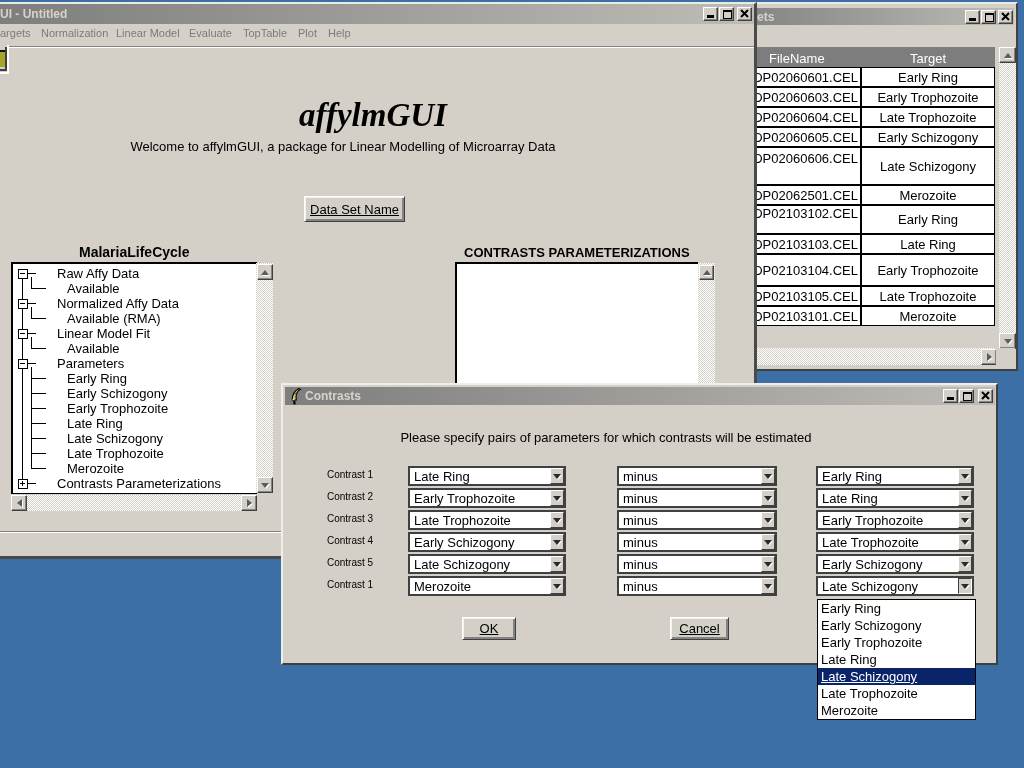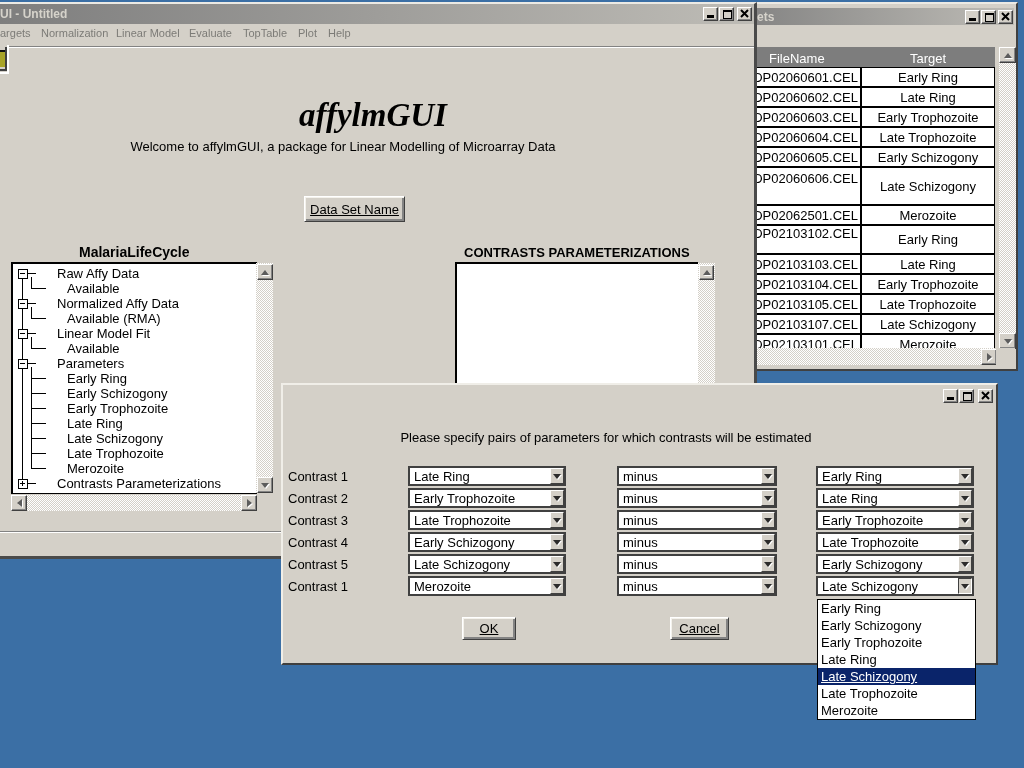--- a/index.html
+++ b/index.html
@@ -18,21 +18,21 @@
 .tri-up { width:0;height:0;border-left:4px solid transparent;border-right:4px solid transparent;border-bottom:5px solid #5c5c5c; filter:drop-shadow(1px 1px 0 #fff); }
 .tri-down { width:0;height:0;border-left:4px solid transparent;border-right:4px solid transparent;border-top:5px solid #5c5c5c; filter:drop-shadow(1px 1px 0 #fff); }
 .tri-left { width:0;height:0;border-top:4px solid transparent;border-bottom:4px solid transparent;border-right:5px solid #5c5c5c; filter:drop-shadow(1px 1px 0 #fff); }
 .tri-right { width:0;height:0;border-top:4px solid transparent;border-bottom:4px solid transparent;border-left:5px solid #5c5c5c; filter:drop-shadow(1px 1px 0 #fff); }
 .ctr { display:flex; align-items:center; justify-content:center; }
 .combo { position:absolute; height:20px; background:#fff; border:2px solid #404040; }
 .combo .txt { position:absolute; left:4px; top:1px; font-size:13px; color:#000; }
 .combo .arr .tri-down { border-top-color:#2b2b2b; }
 .combo .arr { position:absolute; right:0px; top:0px; width:14px; height:16px; background:#d4d0c8;
   border:1px solid; border-color:#fff #404040 #404040 #fff; display:flex; align-items:center; justify-content:center; }
-.clabel { position:absolute; font-size:13px; color:#000; }
+.clabel { position:absolute; font-size:10px; color:#000;margin-left:39px; }
 </style>
 </head>
 <body>
 <div id="stage">
 
 <div class="abs face" id="twin" style="left:716px; top:2px; width:302px; height:369px; border-top:2px solid #eceae4; border-right:2px solid #404040; border-bottom:2px solid #404040;"></div>
 <div class="abs titlebar" style="left:719px; top:8px; width:295px; height:17px;">
   <span style="position:absolute; left:13px; top:2px;">Targets</span>
 </div>
 <div class="tbtn" style="left:965px; top:10px; width:15px; height:14px;">
@@ -52,24 +52,20 @@
 <div class="abs" style="left:910px; top:51px; width:60px; height:16px; color:#fff; font-size:13px;">Target</div>
 
 <div class="abs" id="ttable" style="left:719px; top:67px;">
       <table style="border-collapse:separate; border-spacing:0; font-size:13px;">
         <tbody>
           <tr>
             <td style="width:142px;height:20px;border:1px solid #000;background:#fff;text-align:right;padding:0 2px 0 0;">DP02060601.CEL</td>
             <td style="width:134px;height:20px;border:1px solid #000;background:#fff;text-align:center;padding:0;">Early Ring</td>
           </tr>
           <tr>
-            <td style="width:142px;height:20px;border:1px solid #000;background:#fff;text-align:right;padding:0 2px 0 0;">DP02060602.CEL</td>
-            <td style="width:134px;height:20px;border:1px solid #000;background:#fff;text-align:center;padding:0;">Late Ring</td>
-          </tr>
-          <tr>
             <td style="width:142px;height:20px;border:1px solid #000;background:#fff;text-align:right;padding:0 2px 0 0;">DP02060603.CEL</td>
             <td style="width:134px;height:20px;border:1px solid #000;background:#fff;text-align:center;padding:0;">Early Trophozoite</td>
           </tr>
           <tr>
             <td style="width:142px;height:20px;border:1px solid #000;background:#fff;text-align:right;padding:0 2px 0 0;">DP02060604.CEL</td>
             <td style="width:134px;height:20px;border:1px solid #000;background:#fff;text-align:center;padding:0;">Late Trophozoite</td>
           </tr>
           <tr>
             <td style="width:142px;height:20px;border:1px solid #000;background:#fff;text-align:right;padding:0 2px 0 0;">DP02060605.CEL</td>
             <td style="width:134px;height:20px;border:1px solid #000;background:#fff;text-align:center;padding:0;">Early Schizogony</td>
@@ -84,30 +80,26 @@
           </tr>
           <tr>
             <td style="width:142px;height:20px;border:1px solid #000;background:#fff;text-align:right;padding:0 2px 12px 0;">DP02103102.CEL</td>
             <td style="width:134px;height:20px;border:1px solid #000;background:#fff;text-align:center;padding:0;">Early Ring</td>
           </tr>
           <tr>
             <td style="width:142px;height:20px;border:1px solid #000;background:#fff;text-align:right;padding:0 2px 0 0;">DP02103103.CEL</td>
             <td style="width:134px;height:20px;border:1px solid #000;background:#fff;text-align:center;padding:0;">Late Ring</td>
           </tr>
           <tr>
-            <td style="width:142px;height:20px;border:1px solid #000;background:#fff;text-align:right;padding:0 2px 0 0;">DP02103104.CEL</td>
+            <td style="width:142px;height:32px;border:1px solid #000;background:#fff;text-align:right;padding:0 2px 0 0;">DP02103104.CEL</td>
             <td style="width:134px;height:20px;border:1px solid #000;background:#fff;text-align:center;padding:0;">Early Trophozoite</td>
           </tr>
           <tr>
             <td style="width:142px;height:20px;border:1px solid #000;background:#fff;text-align:right;padding:0 2px 0 0;">DP02103105.CEL</td>
             <td style="width:134px;height:20px;border:1px solid #000;background:#fff;text-align:center;padding:0;">Late Trophozoite</td>
-          </tr>
-          <tr>
-            <td style="width:142px;height:20px;border:1px solid #000;background:#fff;text-align:right;padding:0 2px 0 0;">DP02103107.CEL</td>
-            <td style="width:134px;height:20px;border:1px solid #000;background:#fff;text-align:center;padding:0;">Late Schizogony</td>
           </tr>
           <tr>
             <td style="width:142px;height:20px;border:1px solid #000;background:#fff;text-align:right;padding:0 2px 0 0;">DP02103101.CEL</td>
             <td style="width:134px;height:20px;border:1px solid #000;background:#fff;text-align:center;padding:0;">Merozoite</td>
           </tr>
         </tbody>
       </table>
     </div>
 
 <div class="abs dither" style="left:999px; top:47px; width:17px; height:302px;"></div>
@@ -234,20 +226,29 @@
 
 <div class="abs" style="left:455px; top:262px; width:243px; height:130px; background:#fff; border:2px solid #000; border-right:none;"></div>
 <div class="abs dither" style="left:698px; top:263px; width:17px; height:129px;"></div>
 <div class="tbtn ctr" style="left:699px; top:265px; width:15px; height:15px;">
       <div class="tri-up"></div>
     </div>
 
 <div class="abs" style="left:0px; top:531px; width:754px; height:2px; border-top:1px solid #828282; border-bottom:1px solid #fff;"></div>
 
 <div class="abs face" id="dlg" style="left:281px; top:383px; width:717px; height:282px; border:2px solid; border-color:#f0eee8 #3f3f3f #3f3f3f #f0eee8;"></div>
+<div class="abs titlebar" style="left:285px; top:387px; width:710px; height:18px;">
+  <svg width="12" height="17" style="position:absolute;left:5px;top:1px;" viewBox="0 0 12 17">
+    <path d="M8.8 0.6 C5 2.6 2.2 6.6 2.2 12 L6.3 12 C5.6 7 7.5 3 10.4 1.3 Z" fill="#dbc96c" stroke="#000" stroke-width="1.1"></path>
+    <path d="M6.2 4.5 L5 6.5 M6.8 7 L5.4 9.2" stroke="#3a3a1a" stroke-width="0.9"></path>
+    <path d="M2.6 11.2 L4.4 12.2" stroke="#fff" stroke-width="1.2"></path>
+    <path d="M4.2 12.5 L4.6 16.3" stroke="#000" stroke-width="2.2"></path>
+  </svg>
+  <span style="position:absolute; left:20px; top:2px;">Contrasts</span>
+</div>
 <div class="tbtn" style="left:943px; top:389px; width:15px; height:14px;">
       <div style="position:absolute;left:3px;bottom:2px;width:7px;height:3px;background:#000;"></div>
     </div>
 <div class="tbtn" style="left:959px; top:389px; width:15px; height:14px;">
       <div style="position:absolute;left:3px;top:2px;width:9px;height:9px;border:1px solid #000;border-top-width:2px;"></div>
     </div>
 <div class="tbtn" style="left:978px; top:389px; width:15px; height:14px;">
   <svg width="13" height="12" style="position:absolute;left:0px;top:0px;">
         <path d="M3 2 L10 9 M10 2 L3 9" stroke="#000" stroke-width="2"></path>
       </svg>

